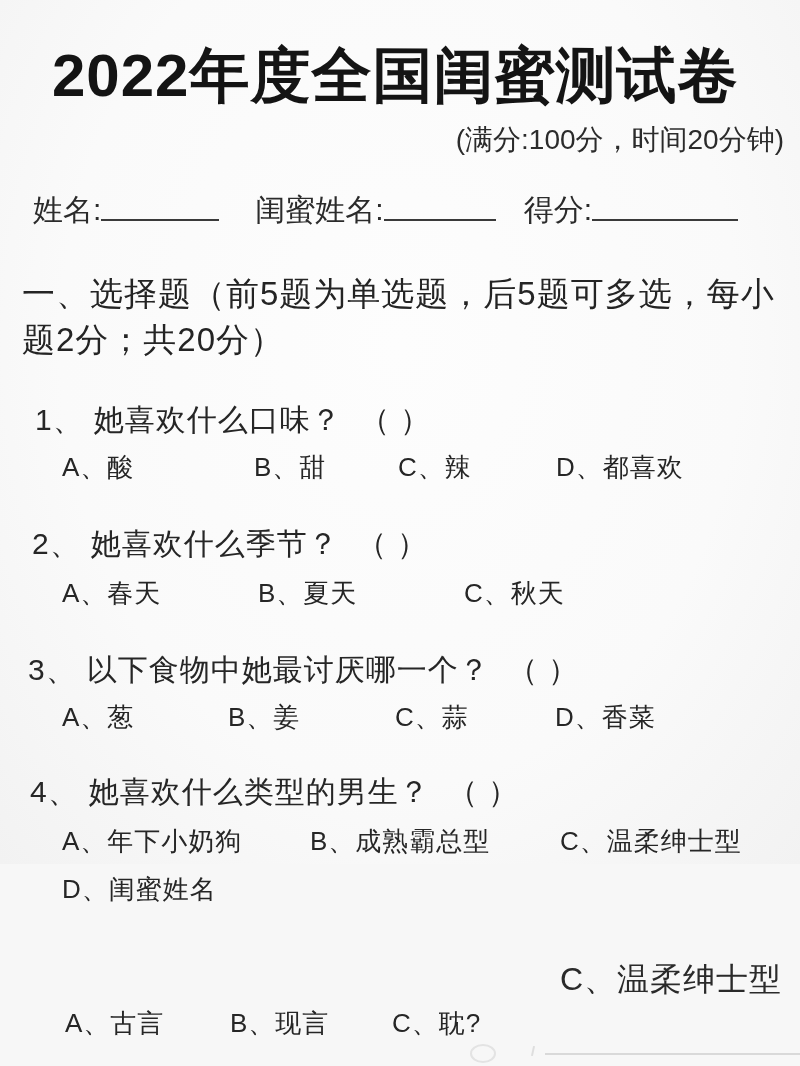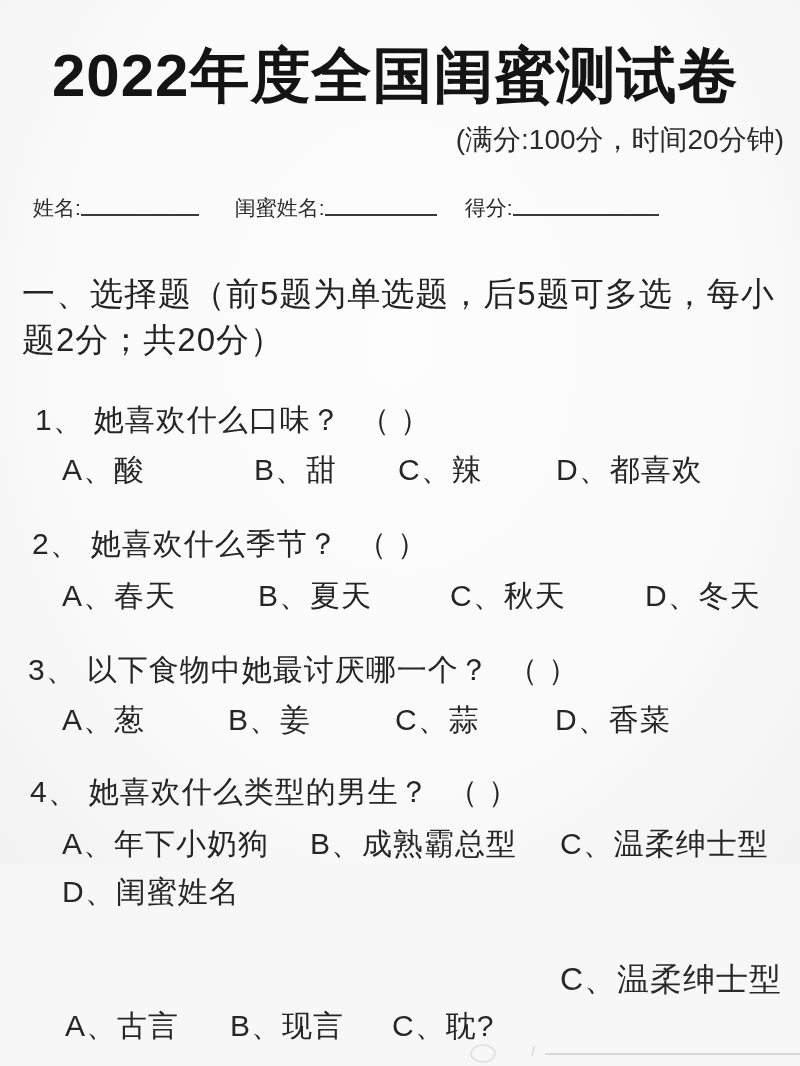--- a/index.html
+++ b/index.html
@@ -12,31 +12,31 @@
   #paper {
     position:relative; width:800px; height:864px;
     background:radial-gradient(ellipse at 50% 40%, #fdfdfd 0%, #fafafa 60%, #f2f2f2 100%);
     color:#272727;
   }
   .line { position:absolute; white-space:nowrap; }
   .title {
     font-size:60px; font-weight:900; color:#141414; letter-spacing:1px;
   }
   .subtitle { font-size:28px; color:#2b2b2b; }
-  .fields { font-size:21px; color:#2b2b2b;text-align:center; }
+  .fields { font-size:30px; color:#2b2b2b;text-align:center; }
   .blank {
     display:inline-block; border-bottom:2px solid #3a3a3a;
     height:24px; vertical-align:baseline; margin-bottom:-1px;
   }
   .sec { font-size:33px; font-weight:500; color:#242424; letter-spacing:1px;text-align:right; }
   .qh { font-size:30px; color:#262626; letter-spacing:1px; }
   .qnum { margin-right:10px; }
   .bracket { margin-left:18px; }
   .opt {
-    position:absolute; top:0; font-size:30px; color:#262626;
+    position:absolute; top:0; font-size:26px; color:#262626;
     letter-spacing:1px; white-space:nowrap;
   }
   .optrow { position:absolute; left:0; width:800px; height:38px; }
   .stray-c { display:inline-block; margin-left:30px; position:relative; top:7px; }
   .side-text { font-size:32px; color:#2a2a2a; letter-spacing:1px; }
   .wm-line { position:absolute; border-top:2px solid #d9d9d9; }
   .wm-ring {
     position:absolute; width:22px; height:15px; border:2px solid #e3e3e3;
     border-radius:50%;
   }
@@ -67,22 +67,21 @@
     <span class="opt" style="left:398px;">C、辣</span>
     <span class="opt" style="left:556px;">D、都喜欢</span>
   </div>
 
   <div class="line qh" style="left:32px; top:524px;">
     <span class="qnum">2、</span><span>她喜欢什么季节？</span><span class="bracket">（ ）</span>
   </div>
   <div class="optrow" style="top:576px;">
     <span class="opt" style="left:62px;">A、春天</span>
     <span class="opt" style="left:258px;">B、夏天</span>
-    <span class="opt" style="left:450px;">C、秋天</span>
-    <span class="opt" style="left:645px;">D、冬天</span>
+    <span class="opt" style="left:464px;">C、秋天</span>
   </div>
 
   <div class="line qh" style="left:28px; top:650px;">
     <span class="qnum">3、</span><span>以下食物中她最讨厌哪一个？</span><span class="bracket">（ ）</span>
   </div>
   <div class="optrow" style="top:700px;">
     <span class="opt" style="left:62px;">A、葱</span>
     <span class="opt" style="left:228px;">B、姜</span>
     <span class="opt" style="left:395px;">C、蒜</span>
     <span class="opt" style="left:555px;">D、香菜</span>

